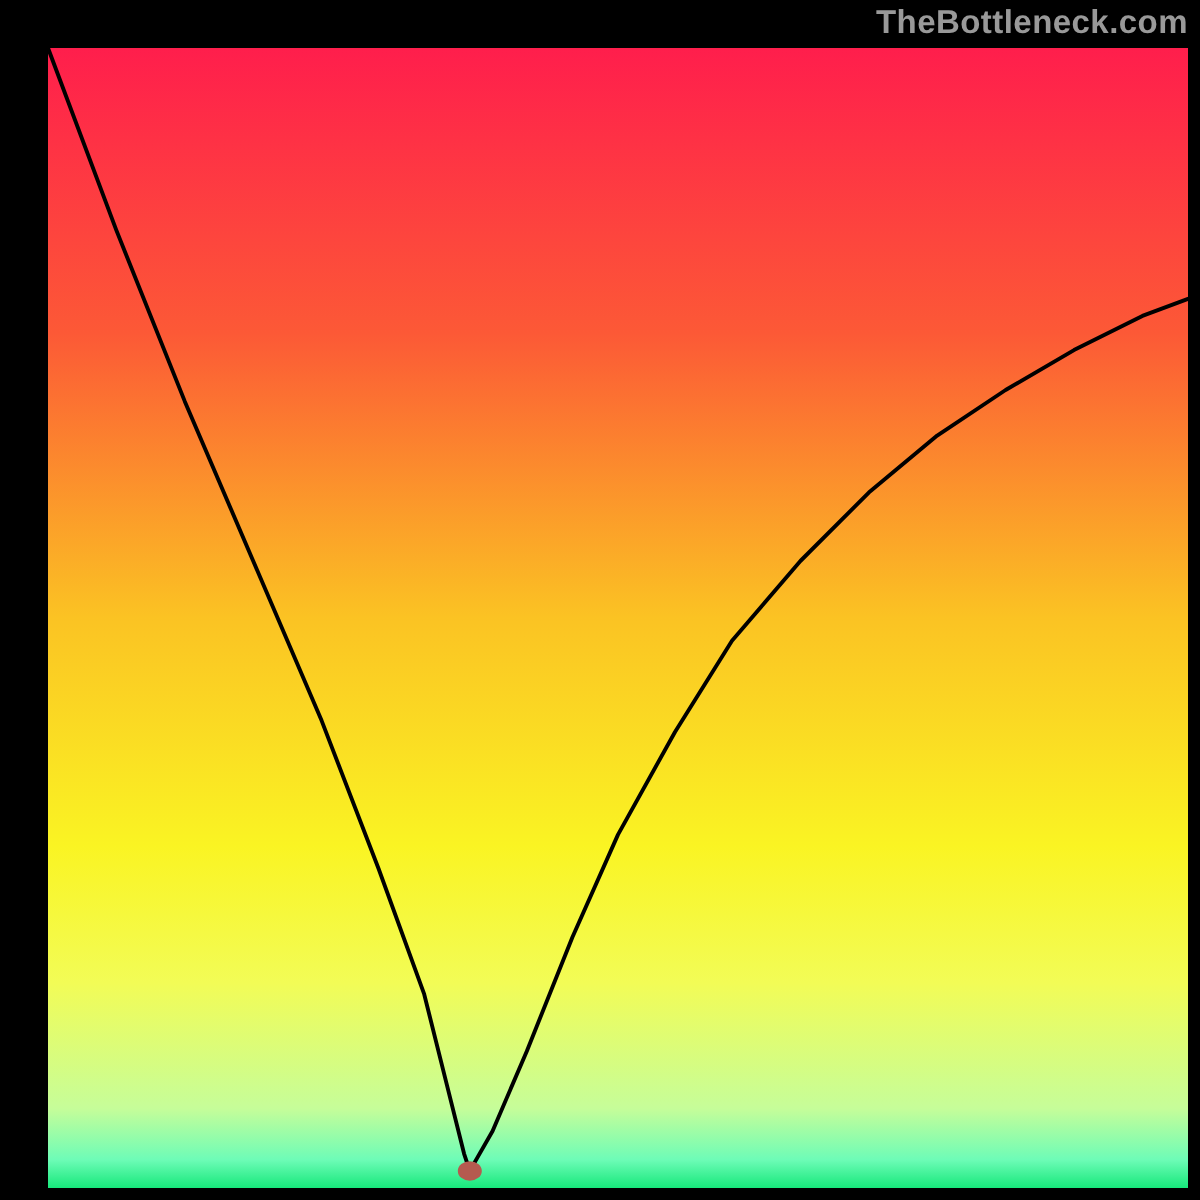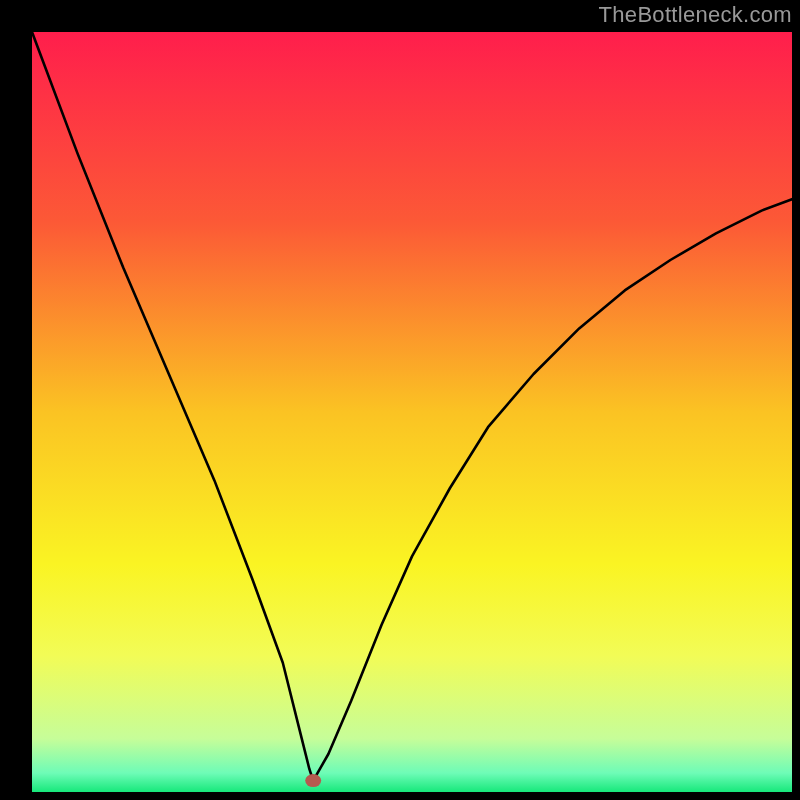--- a/index.html
+++ b/index.html
@@ -10,20 +10,21 @@
     background: #000;
     overflow: hidden;
   }
   .frame {
     position: absolute;
     left: 0;
     top: 0;
     width: 800px;
     height: 640px;
     background: #000;
+    font-weight: bold;
   }
   .watermark {
     position: absolute;
     top: 2px;
     right: 8px;
     color: #999;
     font-family: Arial, Helvetica, sans-serif;
     font-size: 22px;
     letter-spacing: 0.3px;
     user-select: none;

